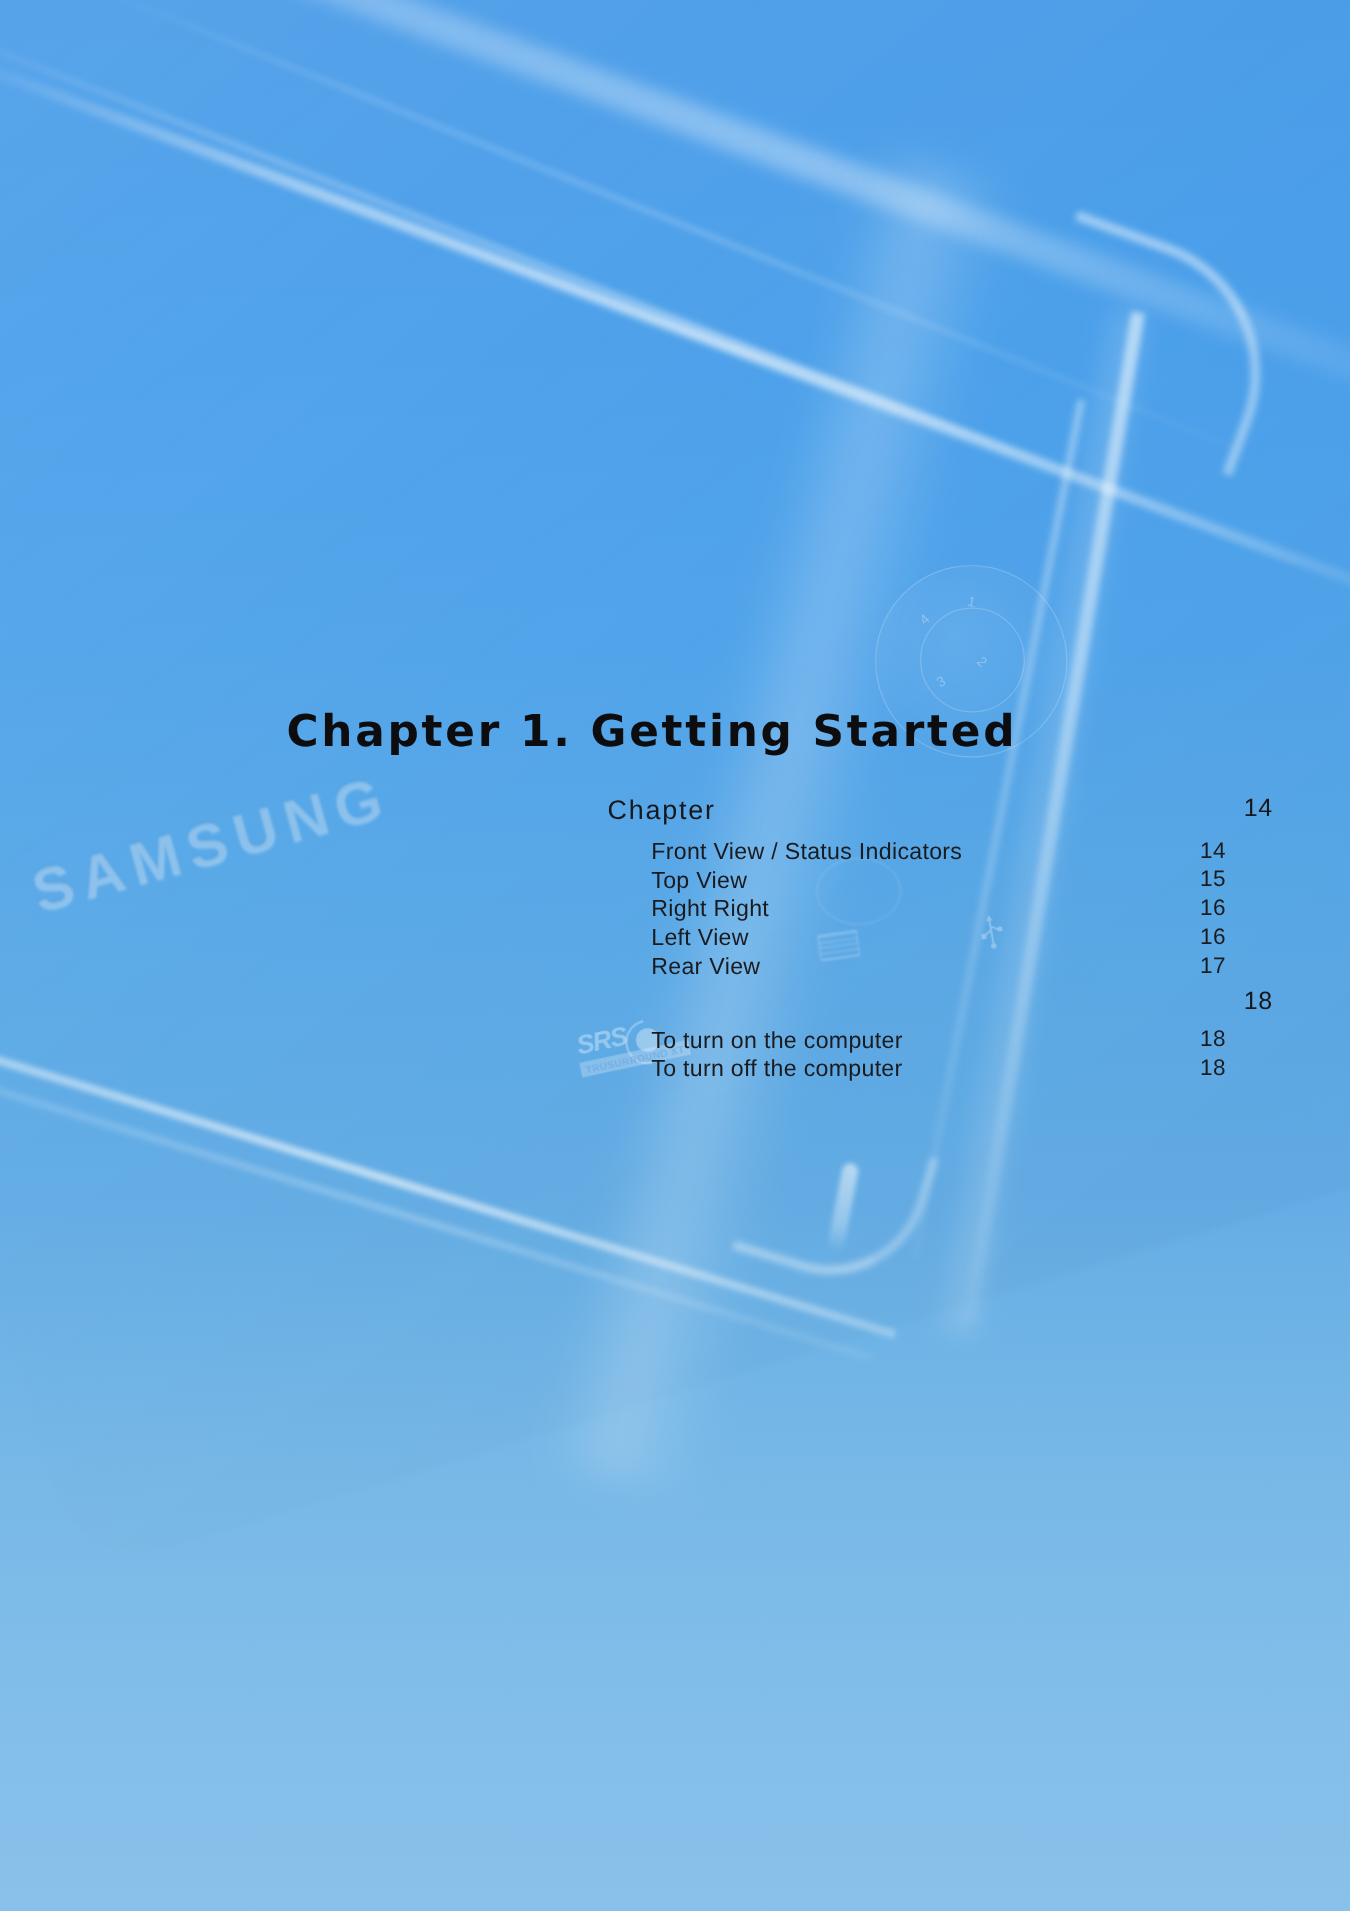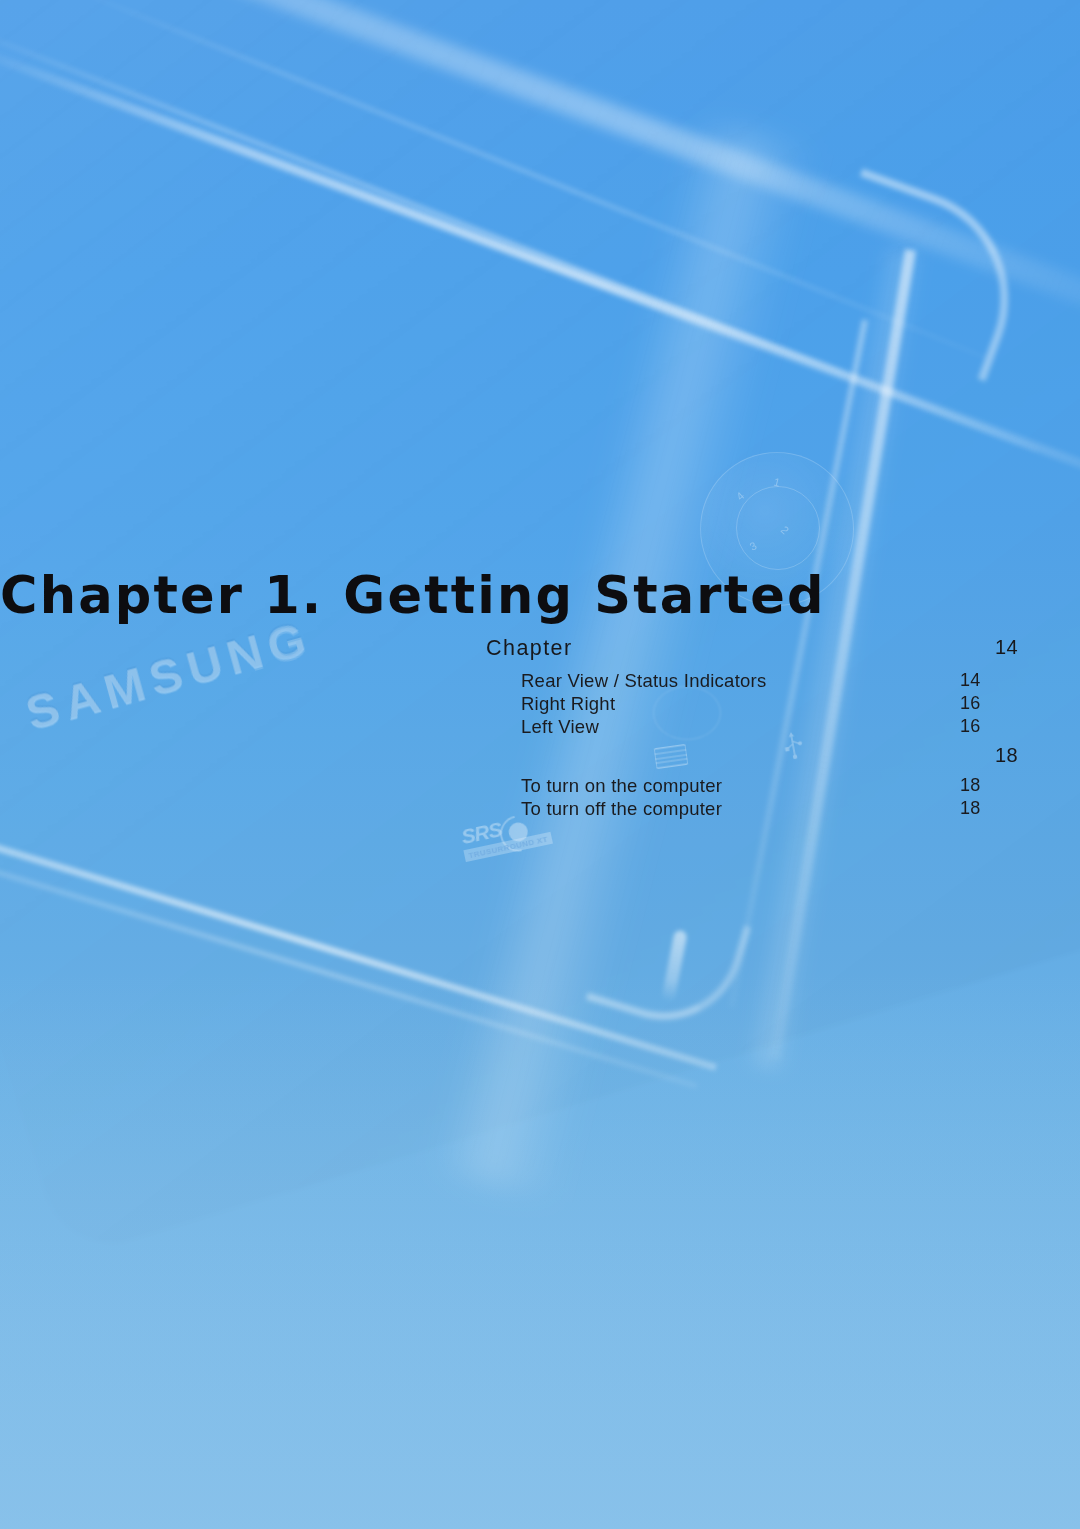--- a/index.html
+++ b/index.html
@@ -341,23 +341,23 @@
     top: 0;
     width: 1080px;
     height: 1529px;
   }
 
   .chapter-title {
     position: absolute;
     left: 0;
     top: 566px;
     width: 1043px;
-    text-align: left;
+    text-align: center;
     font-family: "DejaVu Sans", sans-serif;
-    font-size: 51px;
+    font-size: 35px;
     font-weight: bold;
     letter-spacing: 2.2px;
     color: #0d0d10;
     white-space: nowrap;
   }
 
   .toc {
     position: absolute;
     left: 486px;
     top: 636px;
@@ -464,31 +464,39 @@
   <div class="content">
 
     <div class="chapter-title">Chapter 1. Getting Started</div>
 
     <div class="toc" id="toc-list">
         <div class="toc-row section">
           <span class="label">Chapter</span>
           <span class="page">14</span>
         </div>
         <div class="toc-row sub first">
-          <span class="label">Rear View / Status Indicators</span>
+          <span class="label">Front View / Status Indicators</span>
           <span class="page">14</span>
+        </div>
+        <div class="toc-row sub">
+          <span class="label">Top View</span>
+          <span class="page">15</span>
         </div>
         <div class="toc-row sub">
           <span class="label">Right Right</span>
           <span class="page">16</span>
         </div>
         <div class="toc-row sub">
           <span class="label">Left View</span>
           <span class="page">16</span>
         </div>
+        <div class="toc-row sub">
+          <span class="label">Rear View</span>
+          <span class="page">17</span>
+        </div>
         <div class="toc-row section second">
           <span class="page">18</span>
         </div>
         <div class="toc-row sub">
           <span class="label">To turn on the computer</span>
           <span class="page">18</span>
         </div>
         <div class="toc-row sub">
           <span class="label">To turn off the computer</span>
           <span class="page">18</span>

